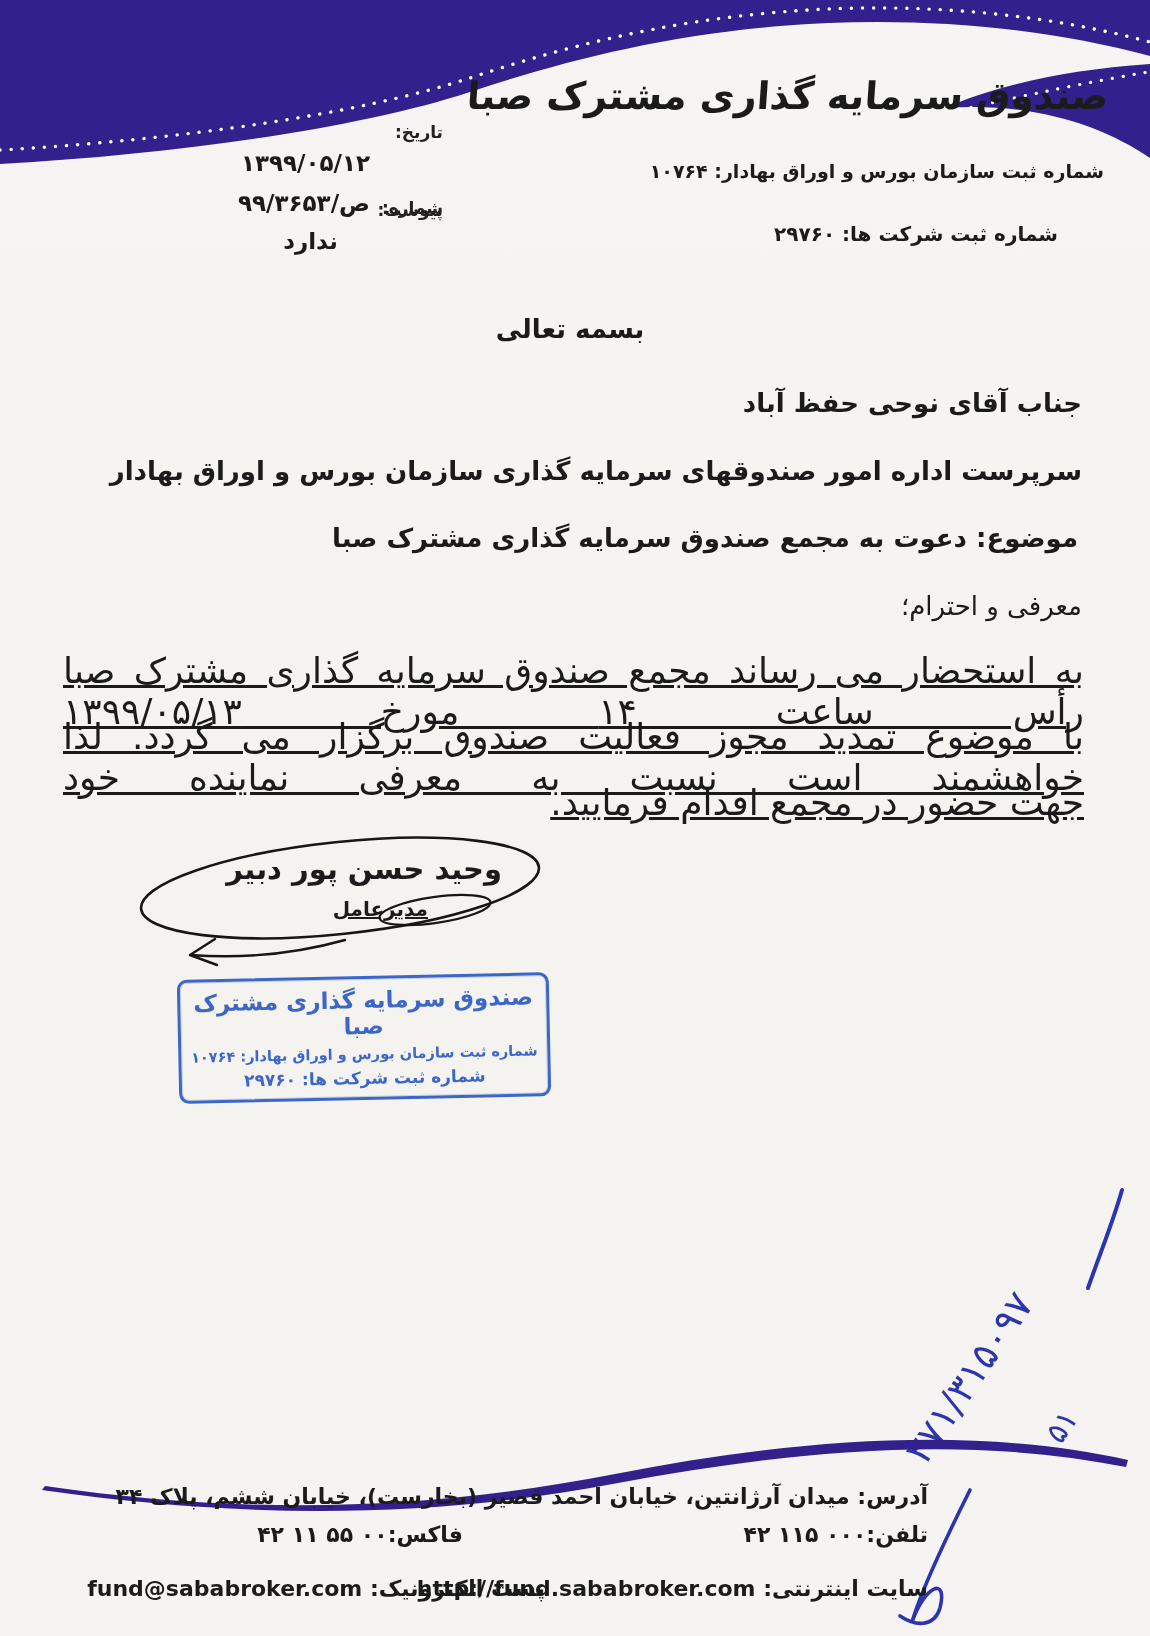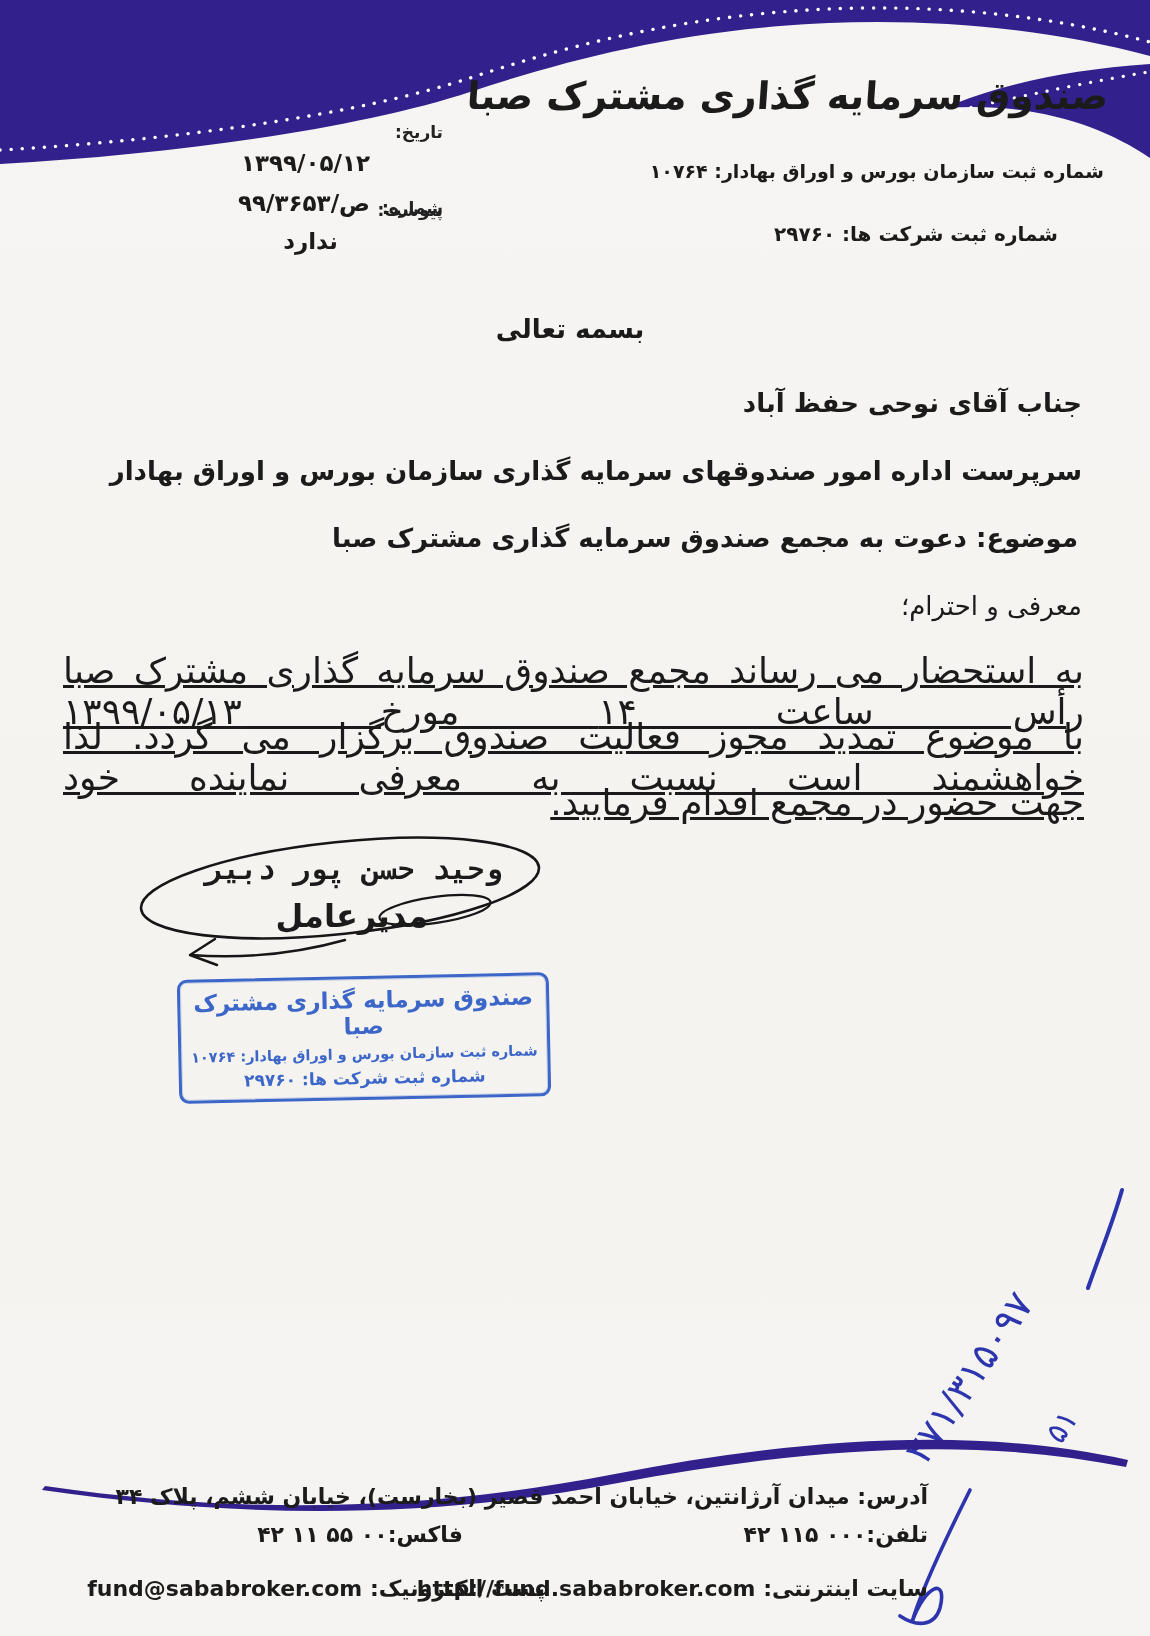--- a/index.html
+++ b/index.html
@@ -15,21 +15,21 @@
   .reg-line{font-size:19px;font-weight:bold;}
   .reg-line2{font-size:20px;font-weight:bold;letter-spacing:2px;}
   .meta-label{font-size:17px;font-weight:bold;color:#222;}
   .meta-value{font-size:23px;font-weight:bold;}
   .besmele{font-size:26px;font-weight:bold;text-align:center;left:0;width:1140px;}
   .h-line{font-size:26px;font-weight:bold;white-space:nowrap;}
   .n-line{font-size:26px;white-space:nowrap;}
   .body-line{left:63px;right:66px;font-size:36px;text-align:justify;text-align-last:justify;text-decoration:underline;}
   .body-line.last{text-align:right;text-align-last:right;}
   .sig-name{font-size:29px;font-weight:bold;z-index:3;}
-  .sig-title{font-size:32px;font-weight:bold;z-index:3;}
+  .sig-title{font-size:20px;font-weight:bold;z-index:3;text-decoration:underline;}
   .stamp{
     left:178px;top:976px;width:372px;box-sizing:border-box;
     border:3px solid #3c66c8;border-radius:10px;padding:8px 6px 9px 6px;
     transform:rotate(-1.2deg);color:#3c66c8;text-align:center;
     box-shadow:inset 0 0 0 1px rgba(60,102,200,.25);
     background:rgba(255,255,255,0);
   }
   .stamp .s1{font-size:23px;font-weight:bold;}
   .stamp .s2{font-size:14.5px;font-weight:bold;margin-top:7px;}
   .stamp .s3{font-size:17px;font-weight:bold;margin-top:6px;letter-spacing:1px;}
@@ -66,21 +66,21 @@
   <div class="abs n-line" style="right:68px;top:591px;">معرفی و احترام؛</div>
   <div class="abs body-line" style="top:650px;">به استحضار  می رساند مجمع صندوق سرمایه گذاری مشترک صبا رأس ساعت ۱۴ مورخ ۱۳۹۹/۰۵/۱۳</div>
   <div class="abs body-line" style="top:716px;">با موضوع تمدید مجوز فعالیت صندوق برگزار می گردد. لذا خواهشمند است نسبت به معرفی نماینده خود</div>
   <div class="abs body-line last" style="top:782px;">جهت حضور در مجمع اقدام فرمایید.</div>
 
   <svg class="abs" style="left:105px;top:828px;" width="440" height="150" viewBox="0 0 440 150">
     <ellipse cx="235" cy="60" rx="200" ry="46" transform="rotate(-6 235 60)" fill="none" stroke="#161616" stroke-width="2.6"></ellipse>
     <ellipse cx="330" cy="82" rx="56" ry="13" transform="rotate(-8 330 82)" fill="none" stroke="#161616" stroke-width="2.2"></ellipse>
     <path d="M240,112 C190,126 140,131 85,127 M85,127 L110,111 M85,127 L112,137" fill="none" stroke="#161616" stroke-width="2.4" stroke-linecap="round"></path>
   </svg>
-  <div class="abs sig-name" style="right:648px;top:852px;font-family:Liberation Mono, monospace;">وحید حسن پور دبیر</div>
+  <div class="abs sig-name" style="right:648px;top:852px;">وحید حسن پور دبیر</div>
   <div class="abs sig-title" style="right:722px;top:897px;">مدیرعامل</div>
 
   <div class="abs stamp">
     <div class="s1">صندوق سرمایه گذاری مشترک صبا</div>
     <div class="s2">شماره ثبت سازمان بورس و اوراق بهادار: ۱۰۷۶۴</div>
     <div class="s3">شماره ثبت شرکت ها: ۲۹۷۶۰</div>
   </div>
 
   <svg class="abs ink" style="left:830px;top:1170px;" width="320" height="470" viewBox="0 0 320 470">
     <path d="M258,118 C272,78 283,52 292,20" fill="none" stroke="#2c35ad" stroke-width="4" stroke-linecap="round"></path>

